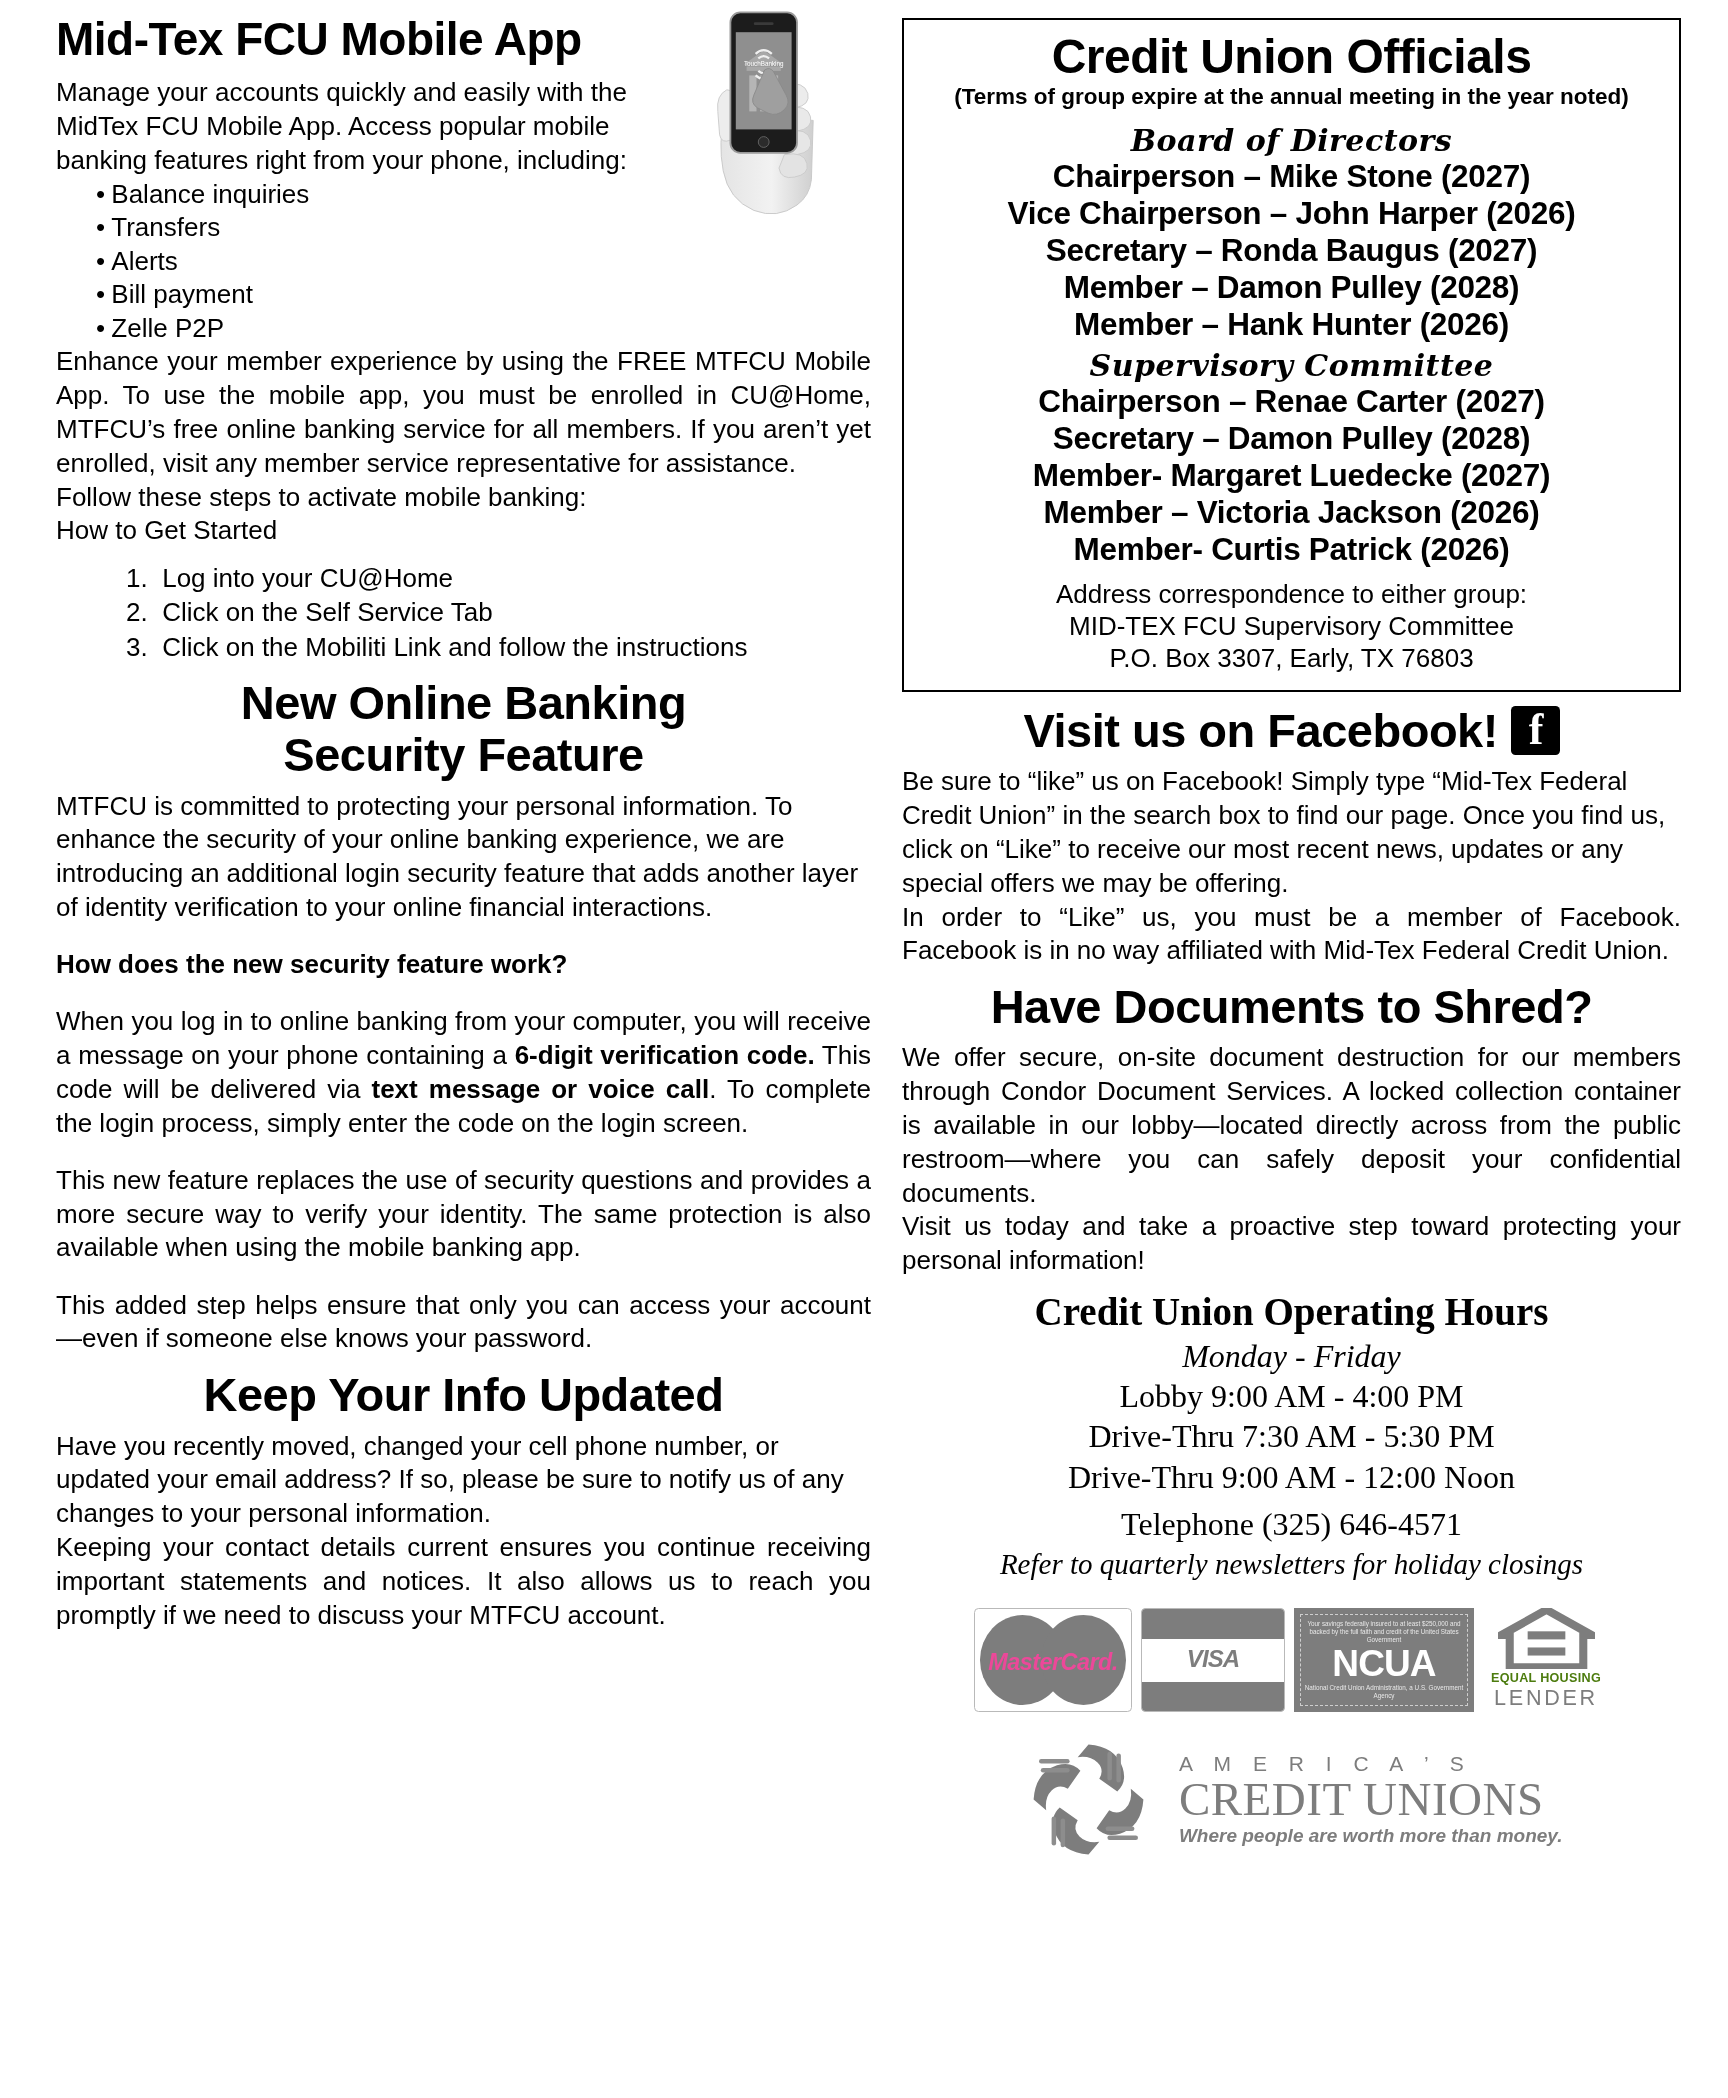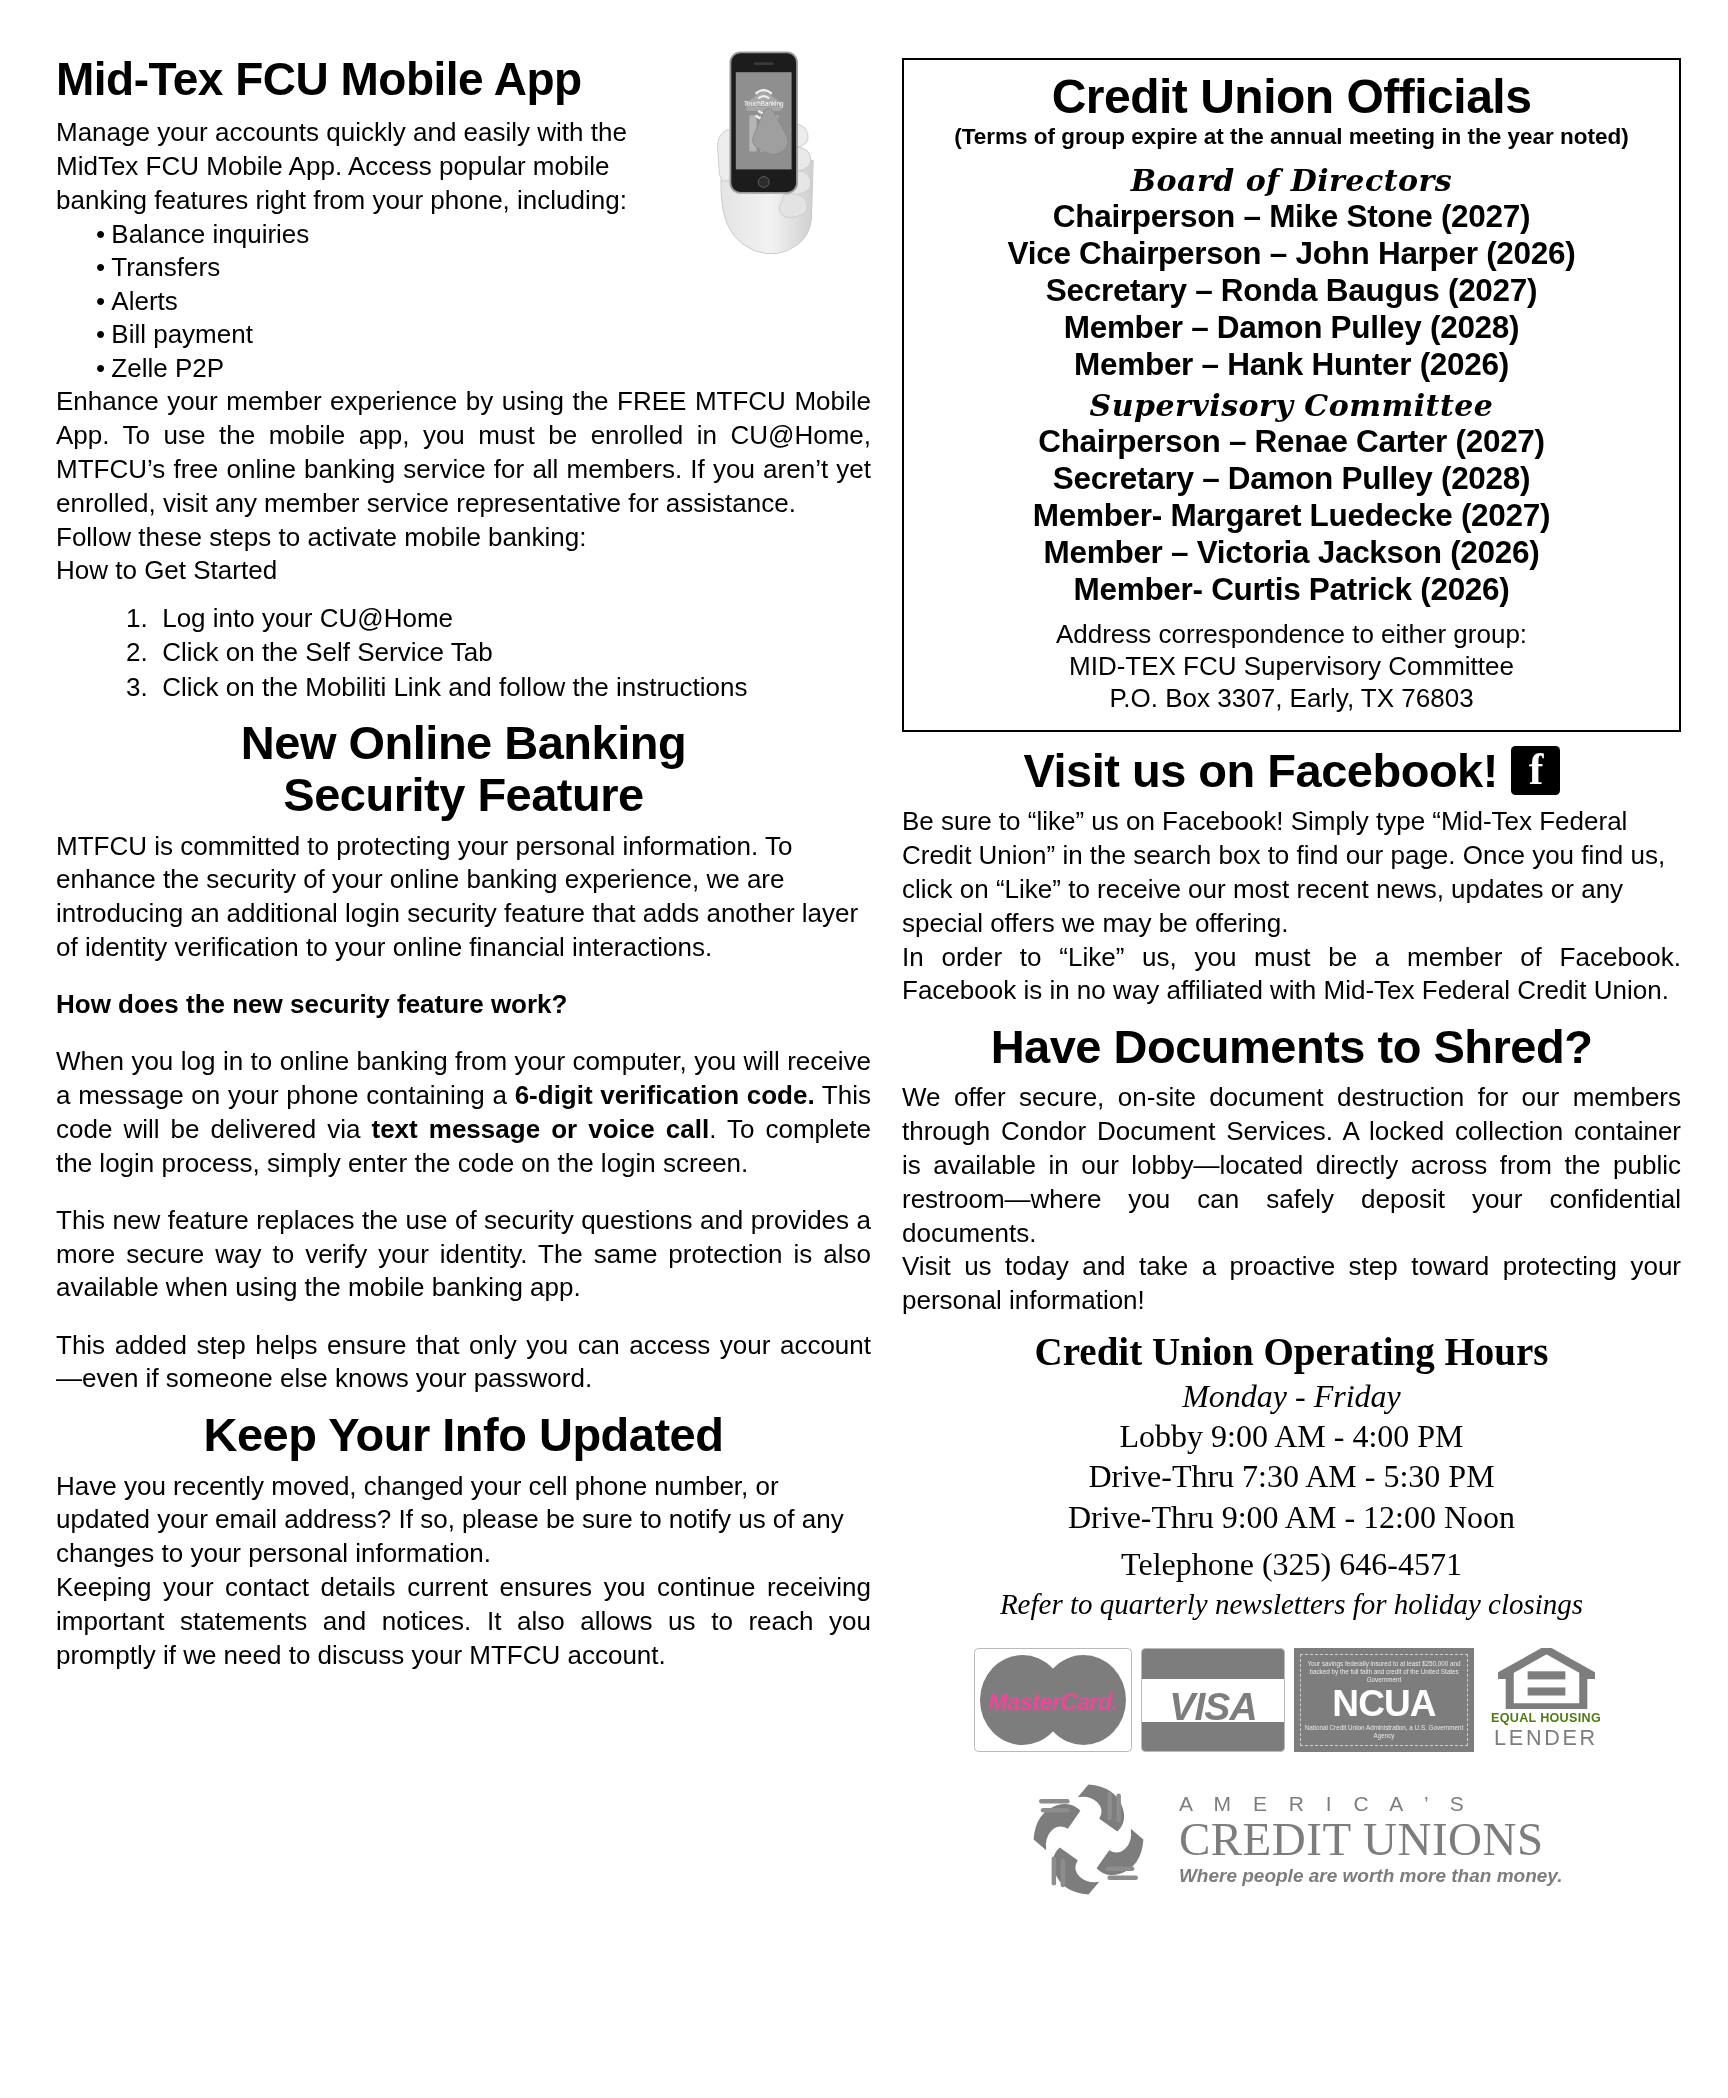--- a/index.html
+++ b/index.html
@@ -13,21 +13,21 @@
     width: 1728px;
     height: 2098px;
     font-family: "Liberation Sans", sans-serif;
     color: #000000;
     position: relative;
     overflow: hidden;
   }
   .page {
     width: 1728px;
     height: 2098px;
-    padding: 56px 50px 0 56px;
+    padding: 16px 50px 0 56px;
     display: flex;
     gap: 31px;
     position: relative;
     border-radius: 8px;
   }
   .col-left  { width: 815px; flex: 0 0 815px; position: relative; }
   .col-right { width: 779px; flex: 0 0 779px; position: relative; }
 
   
   h1.section-title {
@@ -240,21 +240,21 @@
     height: 43px;
     background: #ffffff;
   }
   .visa-word {
     position: absolute;
     left: 0; right: 0; top: 36px;
     text-align: center;
     color: #7d7d7d;
     font-style: italic;
     font-weight: bold;
-    font-size: 39px;
+    font-size: 24px;
     letter-spacing: -0.9px;
   }
   .ncua-logo {
     width: 180px; height: 104px;
     background: #7d7d7d;
     padding: 6.3px;
   }
   .ncua-inner {
     border: 0.9px dashed #cfcfcf;
     height: 100%;

